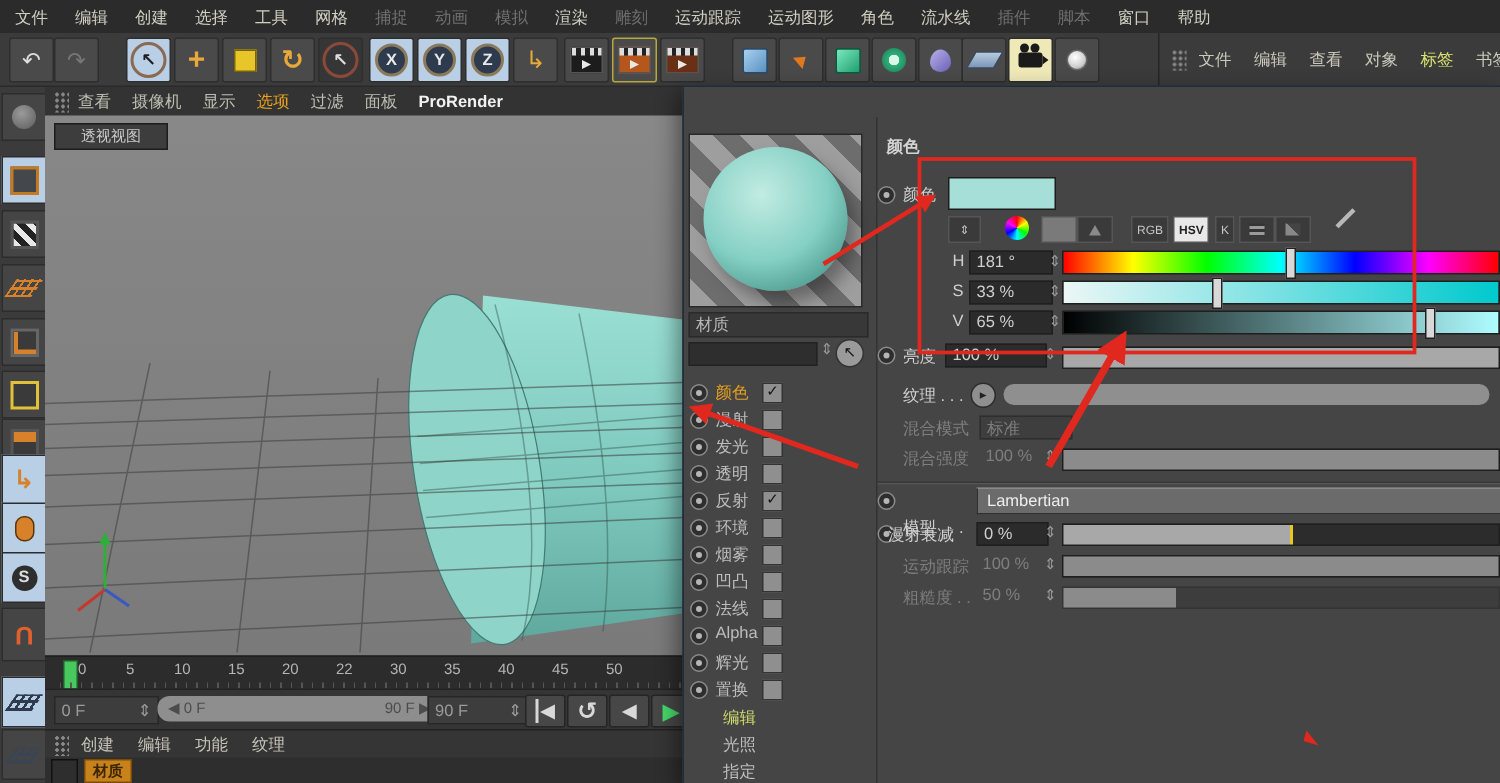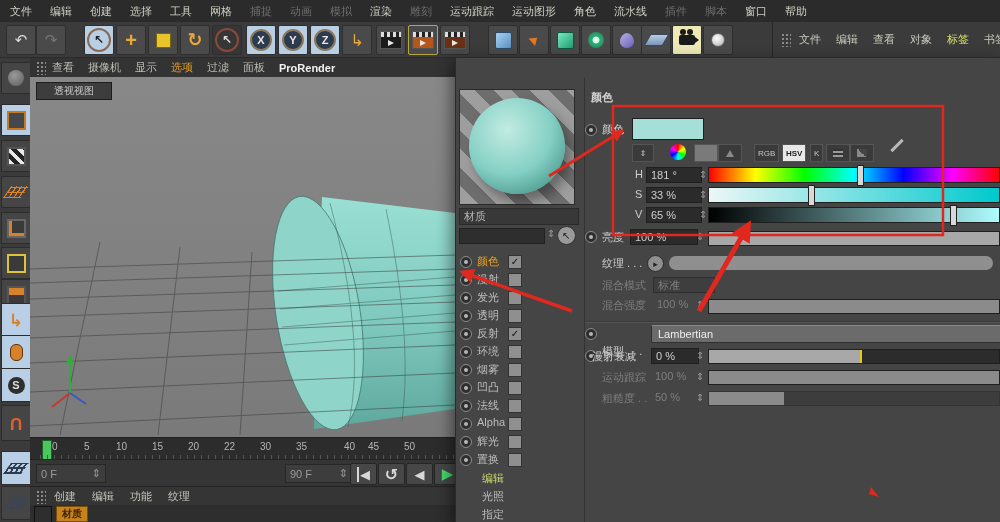--- a/index.html
+++ b/index.html
@@ -323,30 +323,34 @@
   <div id="ruler">
     <div id="playhead"></div>
     <span class="tick" style="left:22px">0</span>
     <span class="tick" style="left:54px">5</span>
     <span class="tick" style="left:86px">10</span>
     <span class="tick" style="left:122px">15</span>
     <span class="tick" style="left:158px">20</span>
     <span class="tick" style="left:194px">22</span>
     <span class="tick" style="left:230px">30</span>
     <span class="tick" style="left:266px">35</span>
-    <span class="tick" style="left:314px">40</span>
+    <span class="tick" style="left:302px">40</span>
     <span class="tick" style="left:338px">45</span>
     <span class="tick" style="left:374px">50</span>
     <div class="tickmarks"></div>
   </div>
 
   <div id="transport">
     <div class="tfield" style="left:6px;width:60px">
       <span>0 F</span>
       <span>⇕</span>
+    </div>
+    <div id="rangebar">
+      <span><span>◀</span> <span>0 F</span></span>
+      <span><span>90 F</span> <span>▶</span></span>
     </div>
     <div class="tfield" style="left:255px;width:58px">
       <span>90 F</span>
       <span>⇕</span>
     </div>
     <div class="tbtn" style="left:320px">
         <span style="border-left:2px solid #d8d8d8;padding-left:1px">◀</span>
       </div>
     <div class="tbtn" style="left:348px;font-size:16px">
         <span>↺</span>

